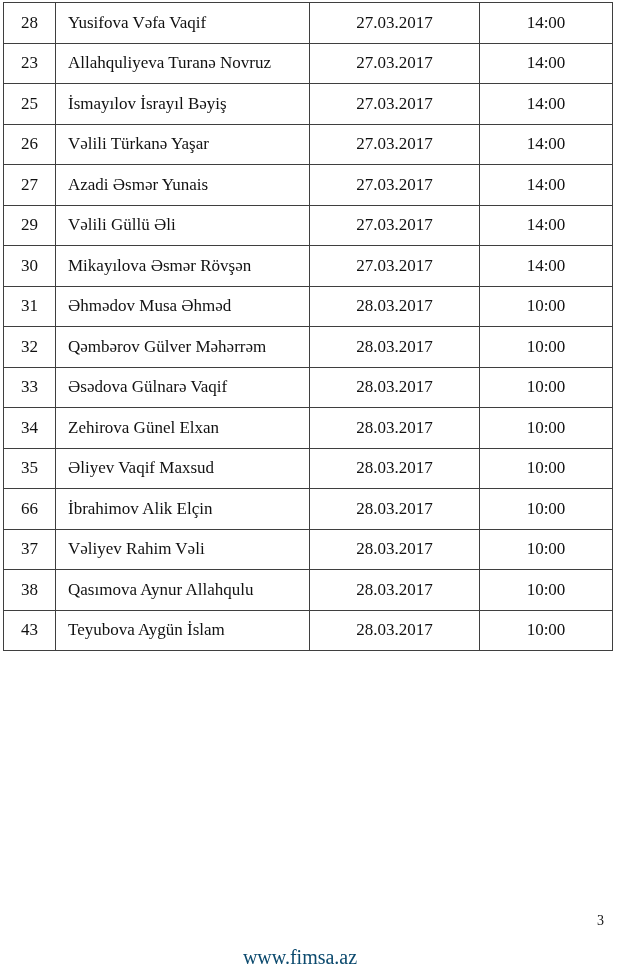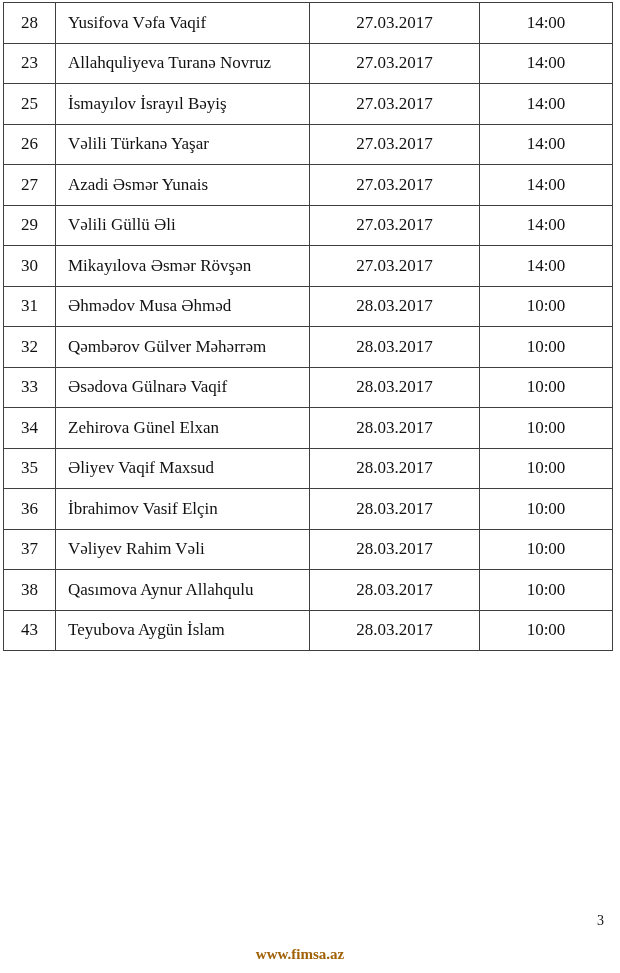--- a/index.html
+++ b/index.html
@@ -43,23 +43,23 @@
     right: 16px;
     font-size: 14px;
     color: #111111;
   }
   .site-footer {
     position: absolute;
     top: 946px;
     left: 0;
     width: 600px;
     text-align: center;
-    font-weight: bold;
-    font-size: 15px;
-    color: #a16207;
+    font-weight: normal;
+    font-size: 20px;
+    color: #0c4a6e;
   }
 </style>
 </head>
 <body>
 
 <div class="page">
 
   <table class="schedule">
     <colgroup>
       <col style="width:52px">
@@ -134,22 +134,22 @@
           <td class="date">28.03.2017</td>
           <td class="time">10:00</td>
         </tr>
         <tr>
           <td class="num">35</td>
           <td class="name">Əliyev Vaqif Maxsud</td>
           <td class="date">28.03.2017</td>
           <td class="time">10:00</td>
         </tr>
         <tr>
-          <td class="num">36</td>
-          <td class="name">İbrahimov Vasif Elçin</td>
+          <td class="num">66</td>
+          <td class="name">İbrahimov Alik Elçin</td>
           <td class="date">28.03.2017</td>
           <td class="time">10:00</td>
         </tr>
         <tr>
           <td class="num">37</td>
           <td class="name">Vəliyev Rahim Vəli</td>
           <td class="date">28.03.2017</td>
           <td class="time">10:00</td>
         </tr>
         <tr>

